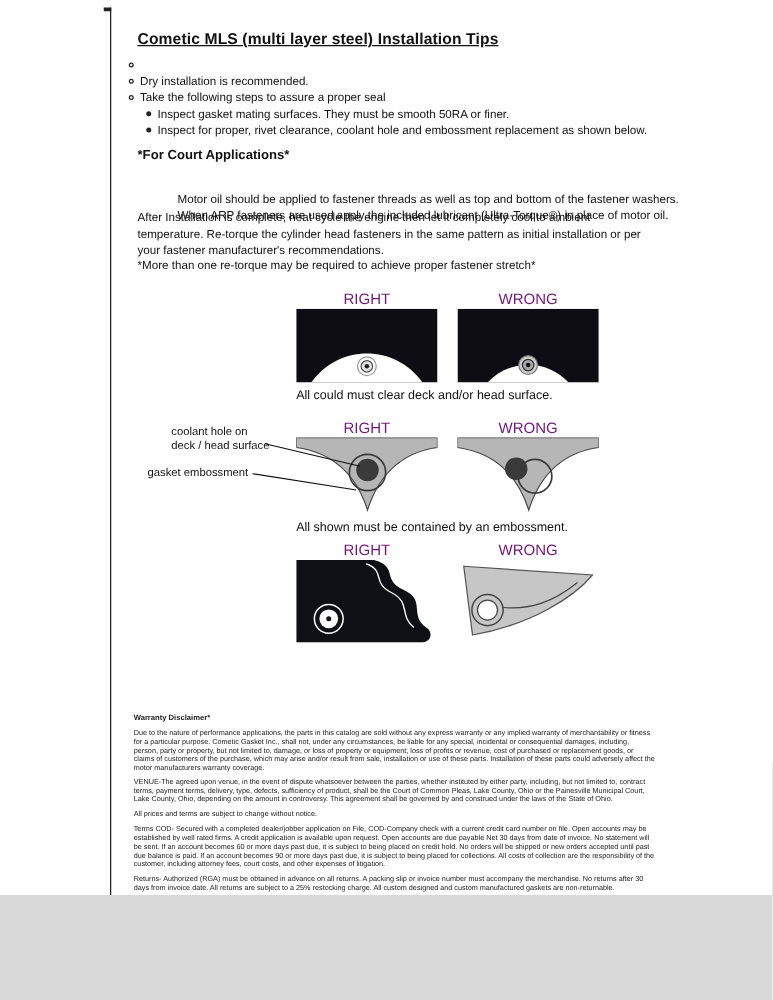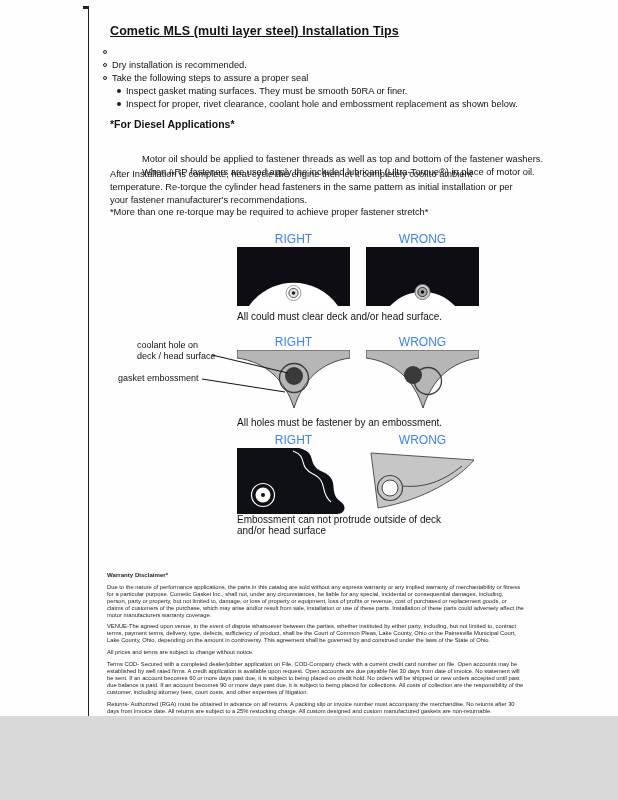--- a/index.html
+++ b/index.html
@@ -13,21 +13,21 @@
 .bullets{left:103px;top:45px;width:490px;font-size:9.3px;}
 .subs{left:117px;top:84px;width:480px;font-size:9.3px;}
 .row{display:flex;align-items:center;height:13px;white-space:nowrap;}
 .circ{width:4px;height:4px;border:1px solid #222;border-radius:50%;margin-right:5px;flex:none;}
 .dot{width:4px;height:4px;background:#222;border-radius:50%;margin-right:5px;flex:none;}
 .hd{left:110px;top:118px;font-size:10.5px;font-weight:bold;}
 .para{left:110px;width:416px;font-size:9.3px;line-height:13px;}
 .p1{top:153px;margin-left:32px;}
 .p2{top:168px;}
 .note{top:206px;}
-.rw{width:113px;text-align:center;font-size:12px;color:#3b82f6;}
+.rw{width:113px;text-align:center;font-size:12px;color:#701a75;}
 .fig{width:113px;height:auto;}
 .cap{left:237px;font-size:10px;}
 .callout{font-size:9px;line-height:10.5px;white-space:pre-line;}
 .lines{z-index:3;}
 .warr{left:107px;top:572px;width:417px;font-size:5.8px;line-height:6.9px;color:#1d1d1d;}
 .warr .wh{font-weight:bold;margin:0 0 5px 0;font-size:6.1px;}
 .warr p{margin:0 0 5px 0;}
 .pre{white-space:pre-line;}
 .footer{left:388px;top:757px;font-size:12px;letter-spacing:.2px;}
 svg{display:block;}
@@ -60,21 +60,21 @@
     <div class="row">
       <span class="dot"></span>
       <span>Inspect gasket mating surfaces.  They must be smooth 50RA or finer.</span>
     </div>
     <div class="row">
       <span class="dot"></span>
       <span>Inspect for proper, rivet clearance, coolant hole and embossment replacement as shown below.</span>
     </div>
   </div>
 
-  <div class="abs hd">*For Diesel Applications*</div>
+  <div class="abs hd">*For Court Applications*</div>
   <div class="abs para p1">Motor oil should be applied to fastener threads as well as top and bottom of the fastener washers. When ARP fasteners are used apply the included lubricant (Ultra-Torque®) in place of motor oil.</div>
   <div class="abs para note">*More than one re-torque may be required to achieve proper fastener stretch*</div>
   <div class="abs para p2">After Installation is complete, heat cycle the engine then let it completely cool to ambient temperature. Re-torque the cylinder head fasteners in the same pattern as initial installation or per your fastener manufacturer's recommendations.</div>
 
   <div class="abs rw" style="left:237px;top:232px;">RIGHT</div>
   <div class="abs rw" style="left:366px;top:232px;">WRONG</div>
 
   <div class="abs fig" style="left:237px;top:247px;">
     <svg width="113" height="59" viewBox="0 0 113 59">
       <rect width="113" height="59" fill="#0d0d13"></rect>
@@ -117,21 +117,21 @@
     </svg>
   </div>
 
   <div class="abs lines" style="left:198px;top:347px;">
     <svg width="95" height="52" viewBox="0 0 95 52">
       <line x1="14" y1="8" x2="90" y2="26" stroke="#111" stroke-width="1"></line>
       <line x1="4" y1="32" x2="87" y2="45" stroke="#111" stroke-width="1"></line>
     </svg>
   </div>
 
-  <div class="abs cap" style="top:417px;">All holes must be fastener by an embossment.</div>
+  <div class="abs cap" style="top:417px;">All shown must be contained by an embossment.</div>
 
   <div class="abs rw" style="left:237px;top:433px;">RIGHT</div>
   <div class="abs rw" style="left:366px;top:433px;">WRONG</div>
 
   <div class="abs fig" style="left:237px;top:448px;">
     <svg width="113" height="66" viewBox="0 0 113 66">
       <path d="M0,0 H62 C82,5 68,16 86,24 C104,32 90,44 104,54 C110,58 108,66 100,66 H0 Z" fill="#0f0f16"></path>
       <path d="M56,3 C72,9 60,18 76,26 C92,34 82,44 94,54" fill="none" stroke="#ffffff" stroke-width="1.1"></path>
       <circle cx="26" cy="47" r="11.5" fill="none" stroke="#ffffff" stroke-width="1.2"></circle>
       <circle cx="26" cy="47" r="7.5" fill="#ffffff"></circle>
@@ -140,22 +140,20 @@
   </div>
   <div class="abs fig" style="left:366px;top:448px;">
     <svg width="113" height="66" viewBox="0 0 113 66">
       <path d="M5,5 L108,12 C93,30 58,52 12,60 Z" fill="#c6c6c6" stroke="#555" stroke-width="1"></path>
       <circle cx="24" cy="40" r="12.5" fill="none" stroke="#444" stroke-width="1.2"></circle>
       <circle cx="24" cy="40" r="8" fill="#ffffff" stroke="#444" stroke-width="1"></circle>
       <path d="M36,38 C58,40 76,34 96,18" fill="none" stroke="#444" stroke-width="1"></path>
     </svg>
   </div>
 
-  <div class="abs cap pre" style="top:514px;">Embossment can not protrude outside of deck
-and/or head surface</div>
 
   <div class="abs warr">
     <div class="wh">Warranty Disclaimer*</div>
     <p>Due to the nature of performance applications, the parts in this catalog are sold without any express warranty or any implied warranty of merchantability or fitness for a particular purpose.  Cometic Gasket Inc., shall not, under any circumstances, be liable for any special, incidental or consequential damages, including, person, party or property, but not limited to, damage, or loss of property or equipment, loss of profits or revenue, cost of purchased or replacement goods, or claims of customers of the purchase, which may arise and/or result from sale, installation or use of these parts.  Installation of these parts could adversely affect the motor manufacturers warranty coverage.</p>
     <p>VENUE-The agreed upon venue, in the event of dispute whatsoever between the parties, whether instituted by either party, including, but not limited to, contract terms, payment terms, delivery, type, defects, sufficiency of product, shall be the Court of Common Pleas, Lake County, Ohio or the Painesville Municipal Court, Lake County, Ohio, depending on the amount in controversy. This agreement shall be governed by and construed under the laws of the State of Ohio.</p>
     <p>All prices and terms are subject to change without notice.</p>
     <p>Terms COD- Secured with a completed dealer/jobber application on File, COD-Company check with a current credit card number on file.  Open accounts may be established by well rated firms.  A credit application is available upon request.  Open accounts are due payable Net 30 days from date of invoice.  No statement will be sent.  If an account becomes 60 or more days past due, it is subject to being placed on credit hold.  No orders will be shipped or new orders accepted until past due balance is paid.  If an account becomes 90 or more days past due, it is subject to being placed for collections.  All costs of collection are the responsibility of the customer, including attorney fees, court costs, and other expenses of litigation.</p>
     <p>Returns- Authorized (RGA) must be obtained in advance on all returns.  A packing slip or invoice number must accompany the merchandise.  No returns after 30 days from invoice date.  All returns are subject to a 25% restocking charge.  All custom designed and custom manufactured gaskets are non-returnable.</p>
     <p class="pre">Only catalog parts are returnable.
 Review your invoice and notify us immediately of any incorrect or inaccurate information.  Shortages must be reported within 10 days.</p>

